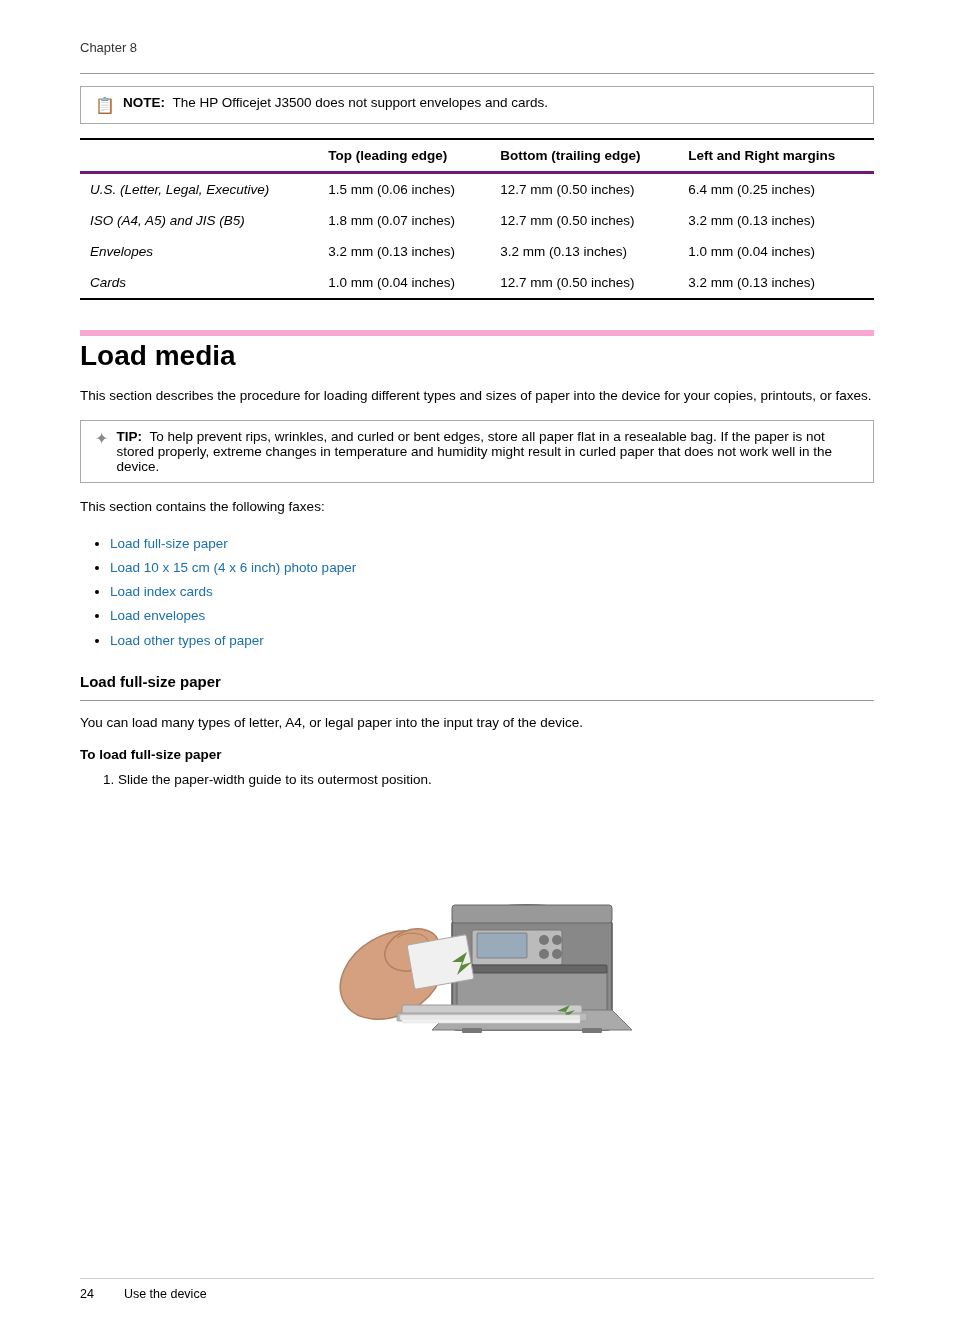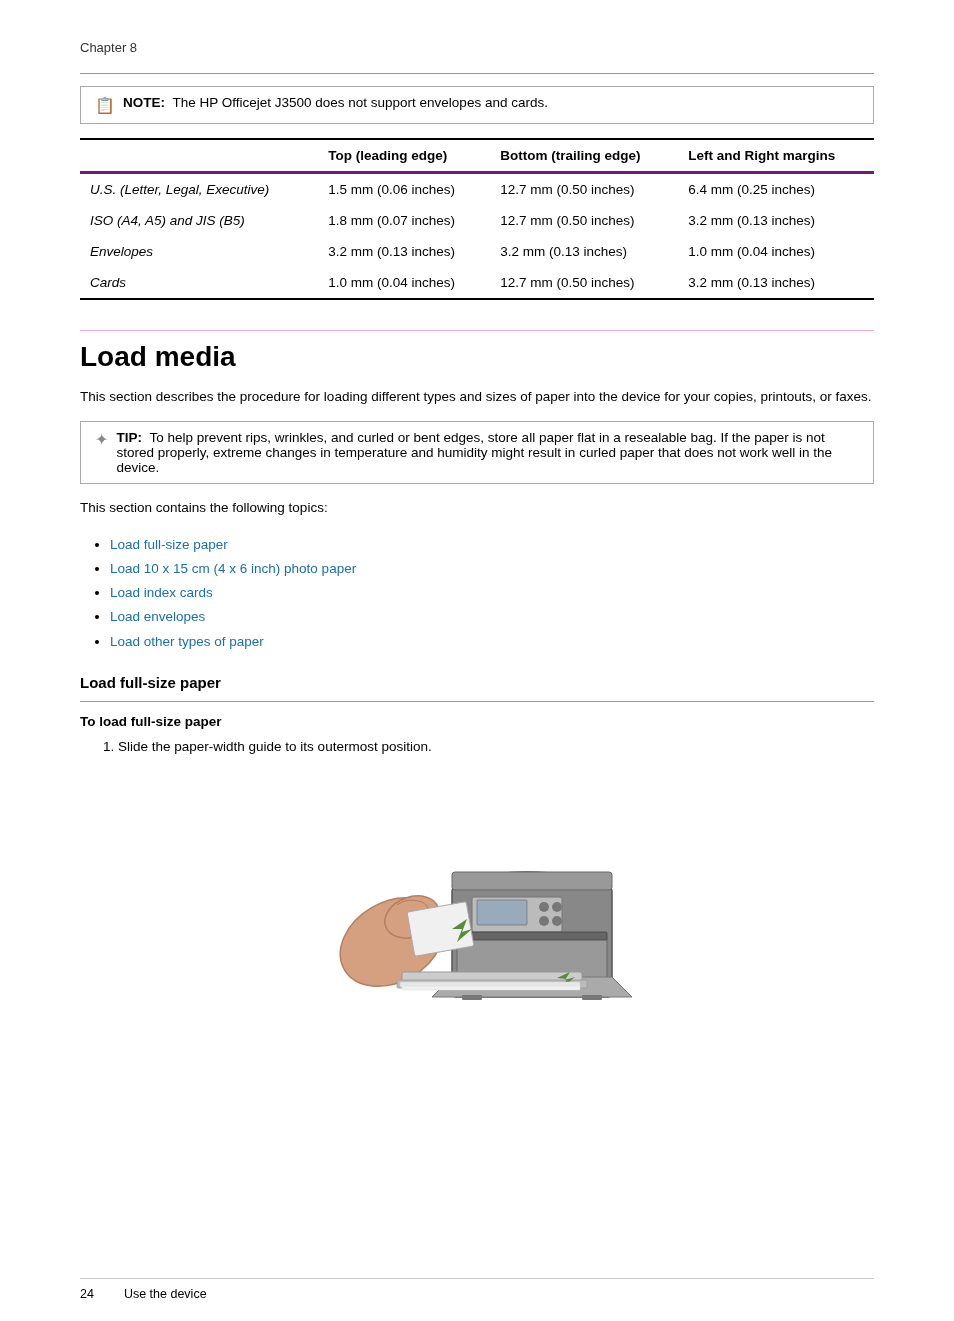--- a/index.html
+++ b/index.html
@@ -81,22 +81,22 @@
     }
     table.margins-table tbody tr td:first-child {
       width: 30%;
       font-style: italic;
     }
     .load-media-heading {
       font-size: 28px;
       font-weight: bold;
       margin-top: 10px;
       margin-bottom: 14px;
-      border-top: 1px solid #f9a8d4;
-      padding-top: 10px;
+      border-top: 6px solid #f9a8d4;
+      padding-top: 4px;
     }
     .body-text {
       font-size: 13.5px;
       margin-bottom: 14px;
       line-height: 1.5;
     }
     .topic-list {
       margin-left: 30px;
       margin-bottom: 20px;
       font-size: 13.5px;
@@ -227,21 +227,21 @@
     <p class="body-text">This section describes the procedure for loading different types and sizes of paper into the device for your copies, printouts, or faxes.</p>
 
     <div class="tip-box">
       <span class="tip-icon" style="font-size:16px; color:#888;">✦</span>
       <span>
         <span class="note-label">TIP:</span>
         &nbsp;<span>To help prevent rips, wrinkles, and curled or bent edges, store all paper flat in a resealable bag. If the paper is not stored properly, extreme changes in temperature and humidity might result in curled paper that does not work well in the device.</span>
       </span>
     </div>
 
-    <p class="body-text">This section contains the following topics:</p>
+    <p class="body-text">This section contains the following faxes:</p>
 
     <ul class="topic-list">
       <li>
         <a href="#load-full-size">Load full-size paper</a>
       </li>
       <li>
         <a href="#load-photo">Load 10 x 15 cm (4 x 6 inch) photo paper</a>
       </li>
       <li>
         <a href="#load-index">Load index cards</a>
@@ -250,20 +250,21 @@
         <a href="#load-envelopes">Load envelopes</a>
       </li>
       <li>
         <a href="#load-other">Load other types of paper</a>
       </li>
     </ul>
 
     <div id="load-full-size">
       <div class="sub-section-heading">Load full-size paper</div>
       <hr class="divider-line">
+      <p class="body-text">You can load many types of letter, A4, or legal paper into the input tray of the device.</p>
 
       <div class="sub-sub-heading">To load full-size paper</div>
 
       <ol class="step-list">
         <li>Slide the paper-width guide to its outermost position.</li>
       </ol>
 
       <div class="printer-image-container">
         <svg class="printer-svg" viewBox="0 0 370 240" xmlns="http://www.w3.org/2000/svg">
 

